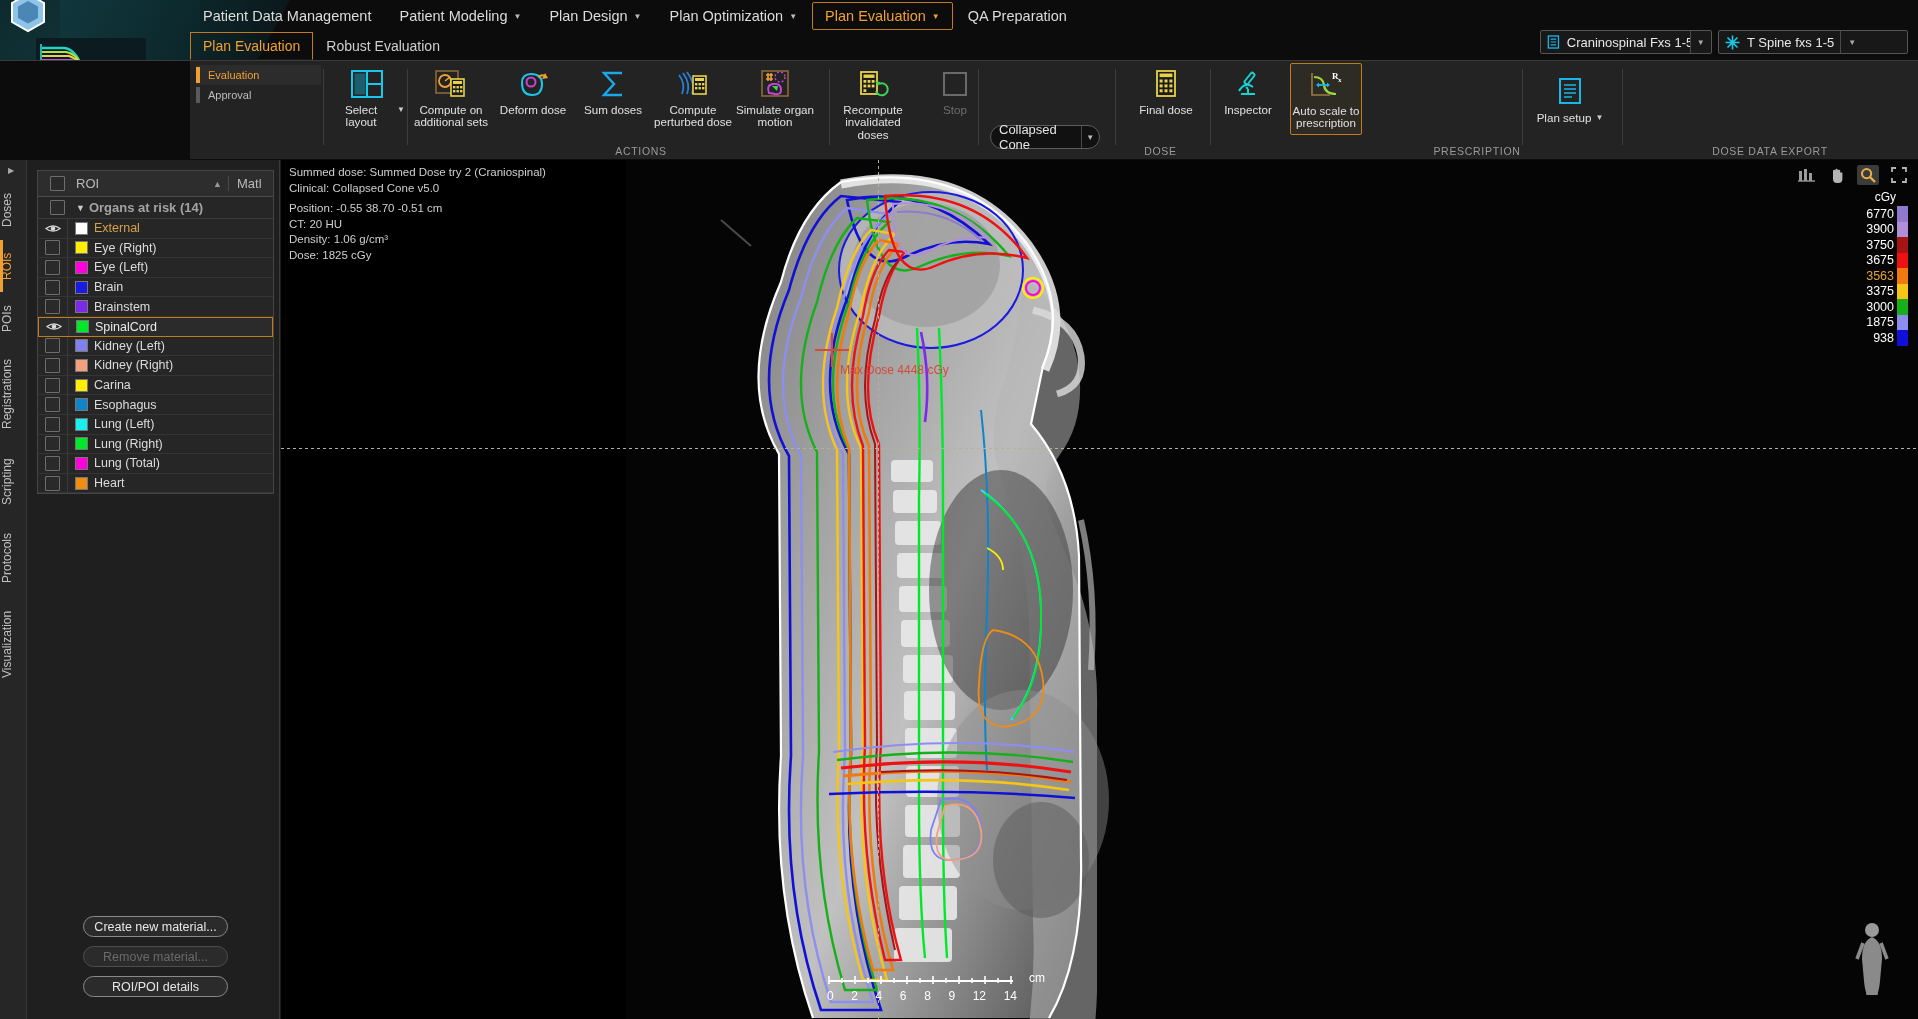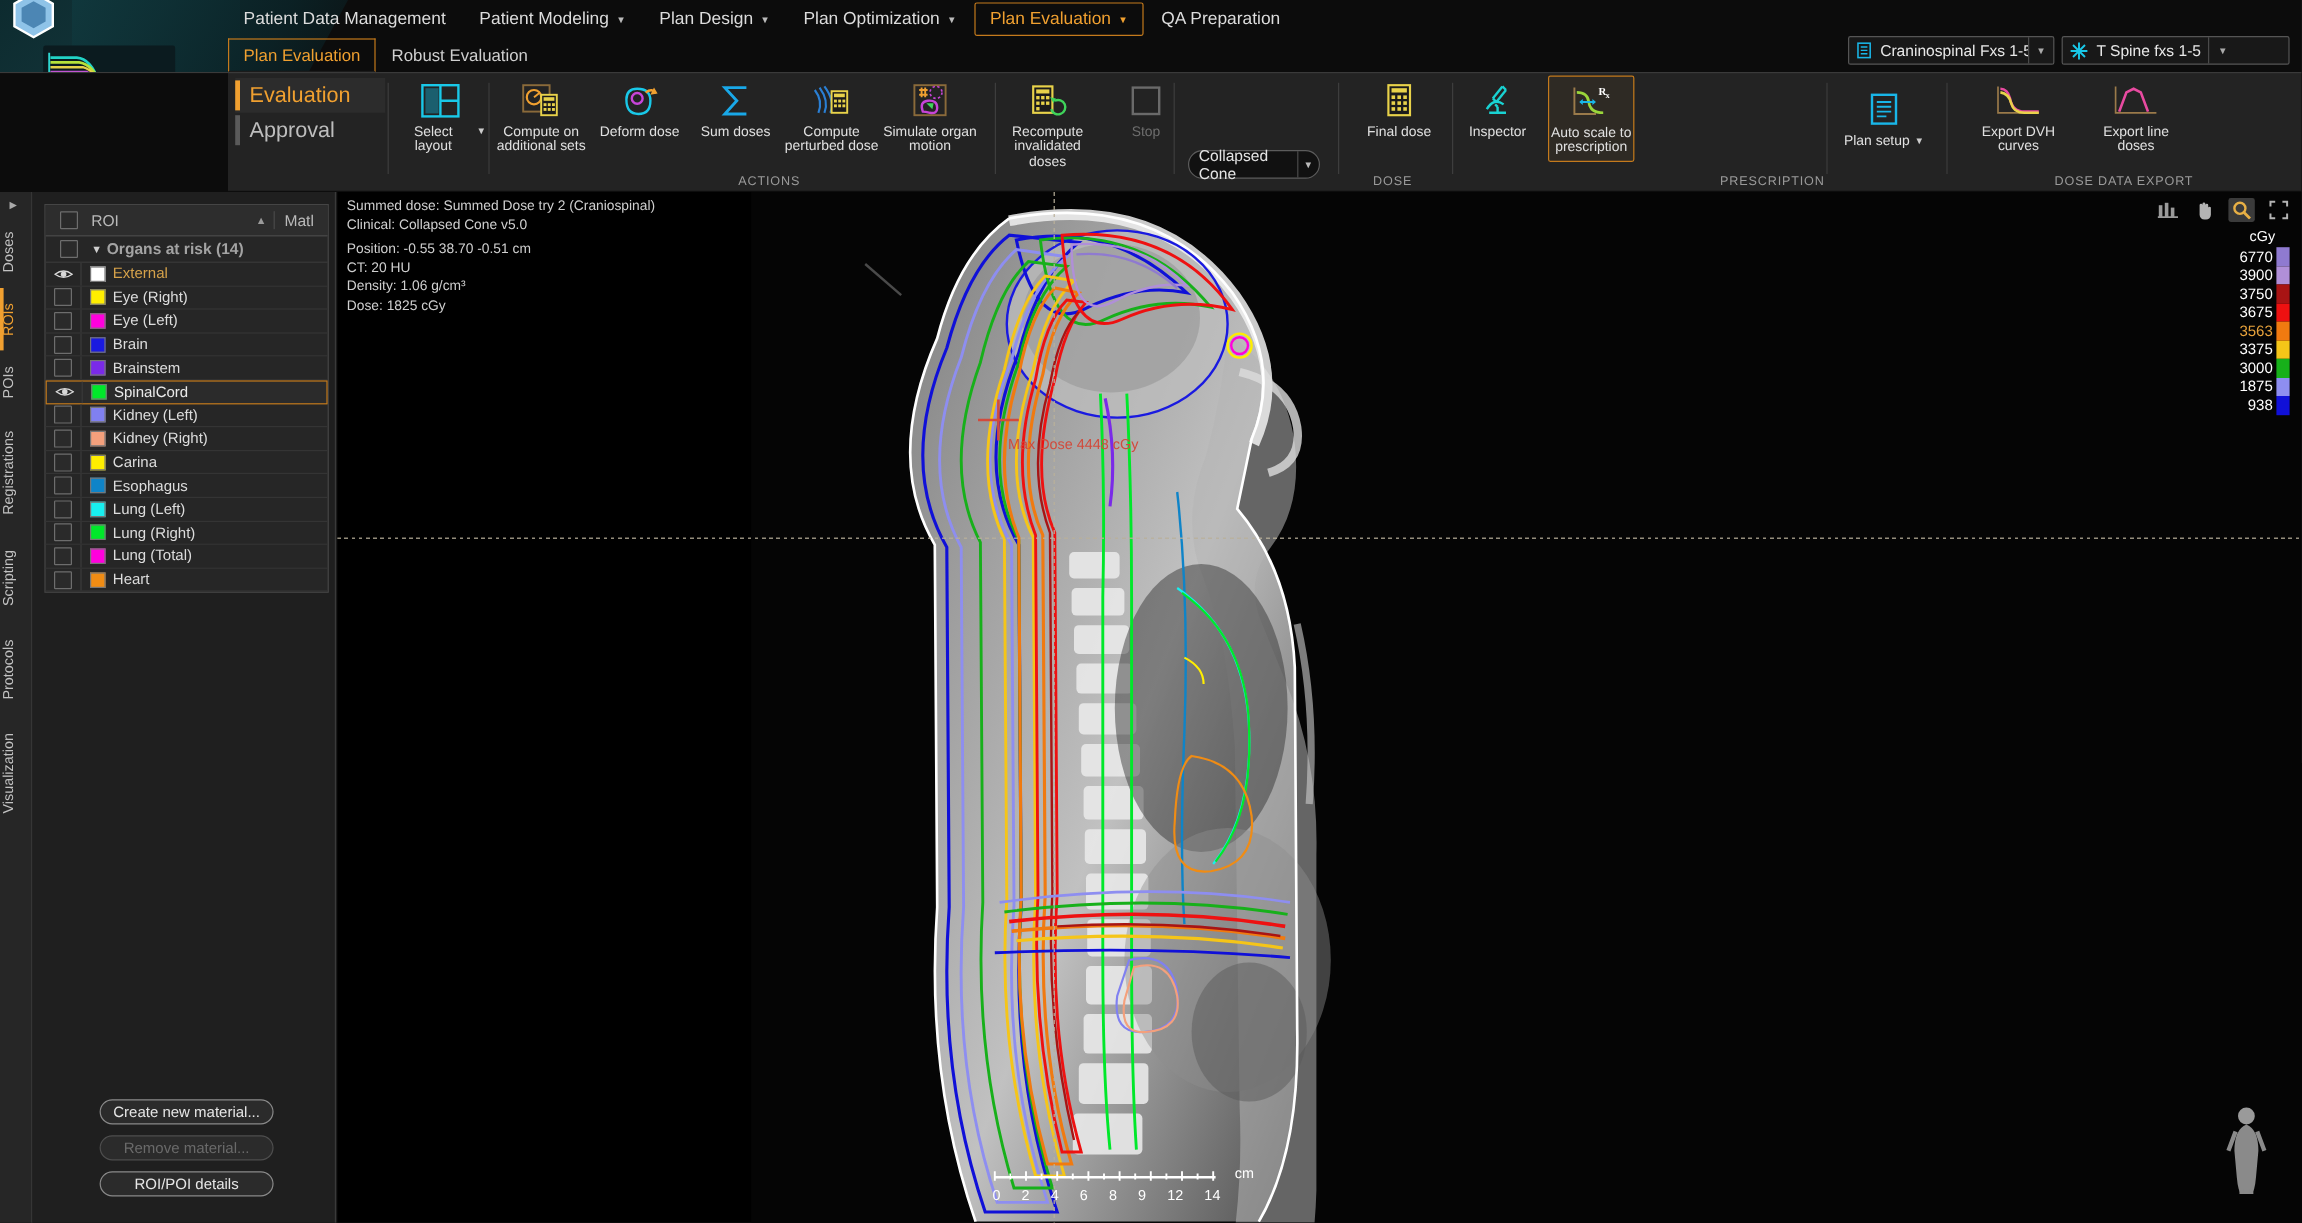--- a/index.html
+++ b/index.html
@@ -36,21 +36,21 @@
   .subtabs { position:absolute; left:190px; top:32px; height:28px; display:flex; align-items:stretch; }
   .subtab { padding:4px 12px; font-size:14px; color:#cfcfcf; display:flex; align-items:center;
             border:1px solid transparent; }
   .subtab.active { color:#f0a030; border-color:#c47a1c; border-bottom:1px solid #1b1b1b; }
 
   
   .ribbon { position:absolute; left:0; top:60px; width:1918px; height:100px;
      background:#232323; border-top:1px solid #3a3a3a; border-bottom:1px solid #0d0d0d; }
   .ribbon-left-pad { position:absolute; left:0; top:0; width:190px; height:100px; background:#0c0c0c;}
   .mode-list { position:absolute; left:196px; top:4px; width:125px; }
-  .mode-item { font-size:18px; padding:4px 8px 4px 12px; color:#bdbdbd; position:relative; }
+  .mode-item { font-size:11px; padding:4px 8px 4px 12px; color:#bdbdbd; position:relative; }
   .mode-item.active { color:#f0a030; background:#2c2c2c; }
   .mode-item:before { content:""; position:absolute; left:0; top:2px; bottom:2px; width:4px; background:#5a5a5a; }
   .mode-item.active:before { background:#f0a030; }
 
   .grp { position:absolute; top:2px; height:96px; }
   .grp .items { display:flex; align-items:flex-start; height:74px; }
   .grp .gname { position:absolute; bottom:2px; width:100%; text-align:center;
       font-size:10.5px; letter-spacing:.7px; color:#9a9a9a; }
   .grp .sep { position:absolute; top:6px; bottom:14px; width:1px; background:#3d3d3d; }
 
@@ -454,41 +454,20 @@
           <span>Plan setup</span>
           <span class="drop">▼</span>
         </div>
       </div>
     </div>
     <div class="gname" style="left:-190px;width:290px;">PRESCRIPTION</div>
   </div>
 
   <div class="grp" style="left:1622px; width:296px;">
     <div class="sep" style="left:0px;"></div>
-    <div class="items" style="padding-left:24px;">
-      <div class="tool wide">
-        <div class="ic">
-          <svg width="44" height="30" viewBox="0 0 44 30">
-            <path d="M5,3 v22 h34" fill="none" stroke="#9a7a4a" stroke-width="1.4"></path>
-            <path d="M7,5 q6,0 8,8 q2,11 12,11 l12,0" fill="none" stroke="#e84aa0" stroke-width="2.2"></path>
-            <path d="M7,8 q7,1 9,9 q2,8 11,8 l12,0" fill="none" stroke="#e8d24a" stroke-width="2.2"></path>
-          </svg>
-        </div>
-        <div class="lbl">Export DVH curves</div>
-      </div>
-      <div class="tool wide" style="margin-left:26px">
-        <div class="ic">
-          <svg width="44" height="30" viewBox="0 0 44 30">
-            <path d="M5,3 v22 h34" fill="none" stroke="#9a7a4a" stroke-width="1.4"></path>
-            <path d="M8,24 L14,8 L20,5 L26,8 L32,24" fill="none" stroke="#e84aa0" stroke-width="2.2"></path>
-          </svg>
-        </div>
-        <div class="lbl">Export line doses</div>
-      </div>
-    </div>
     <div class="gname" style="left:0;width:296px;">DOSE DATA EXPORT</div>
   </div>
 </div>
 
 <div class="vtabs">
   <div class="vtri">▶</div>
   <div class="vtab" style="top:22px;height:56px;">
     <span>Doses</span></div>
   <div class="vtab active" style="top:80px;height:52px;">
     <span>ROIs</span></div>

